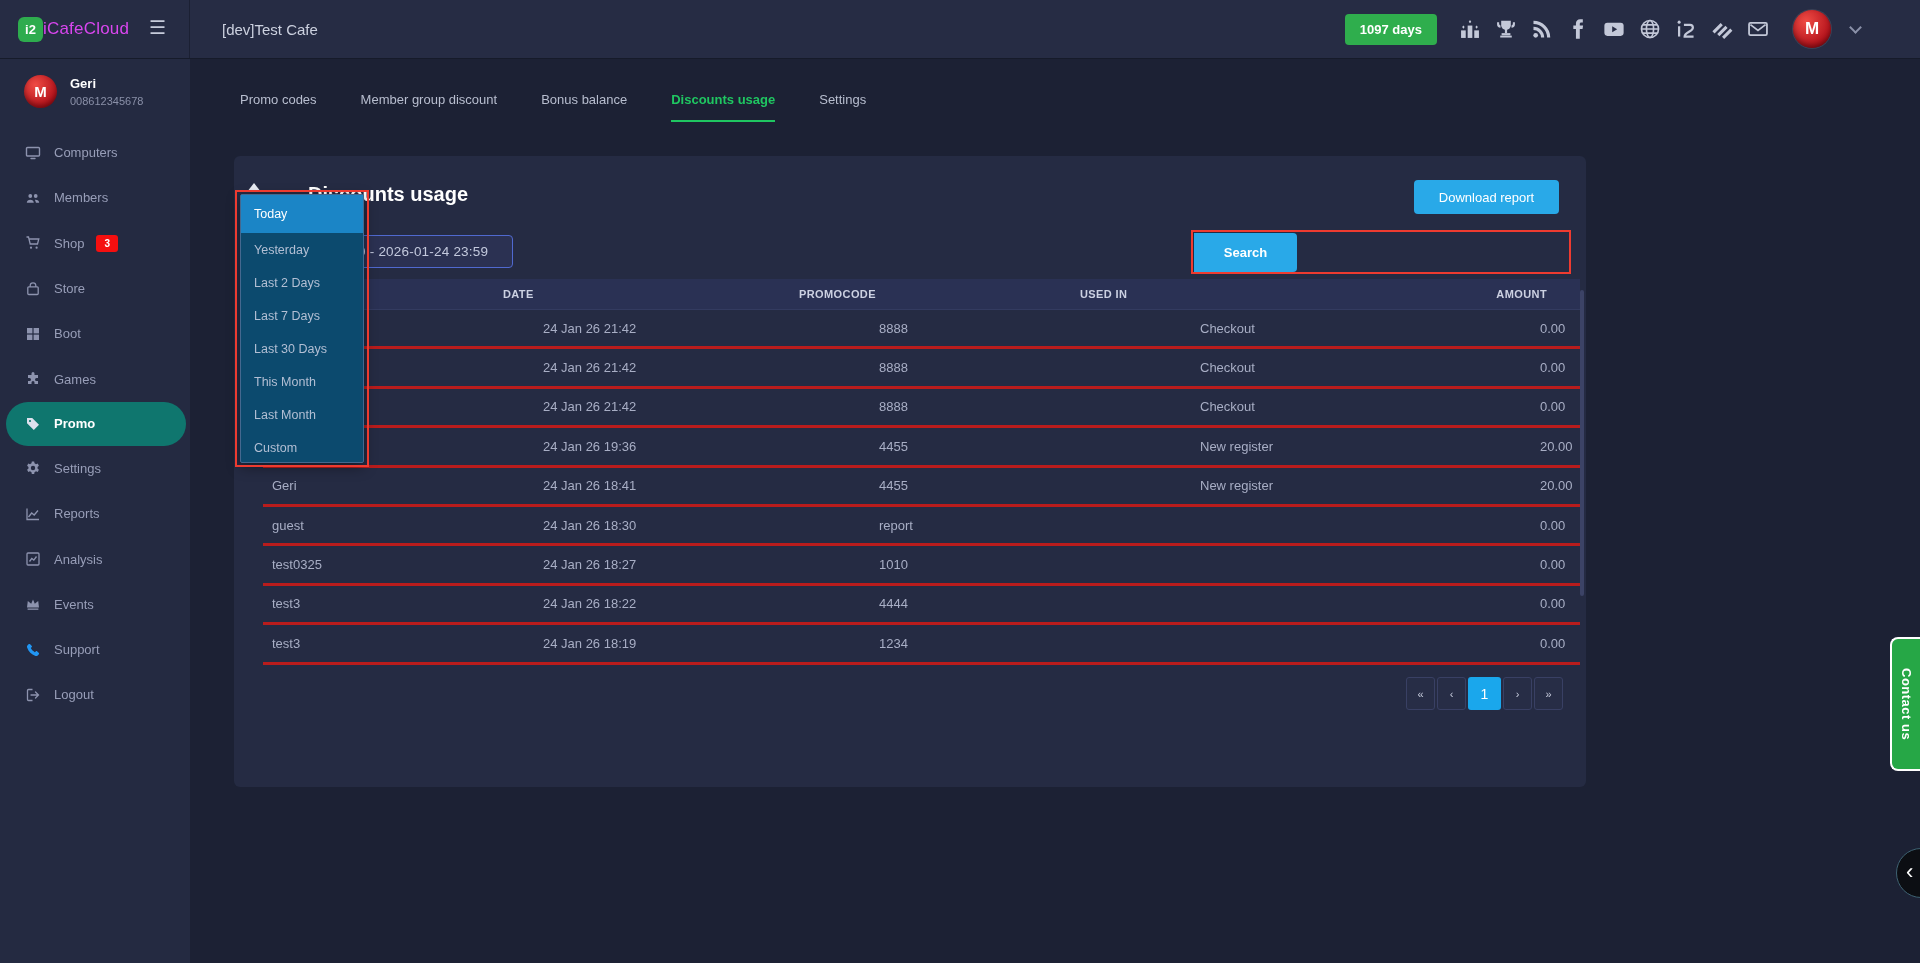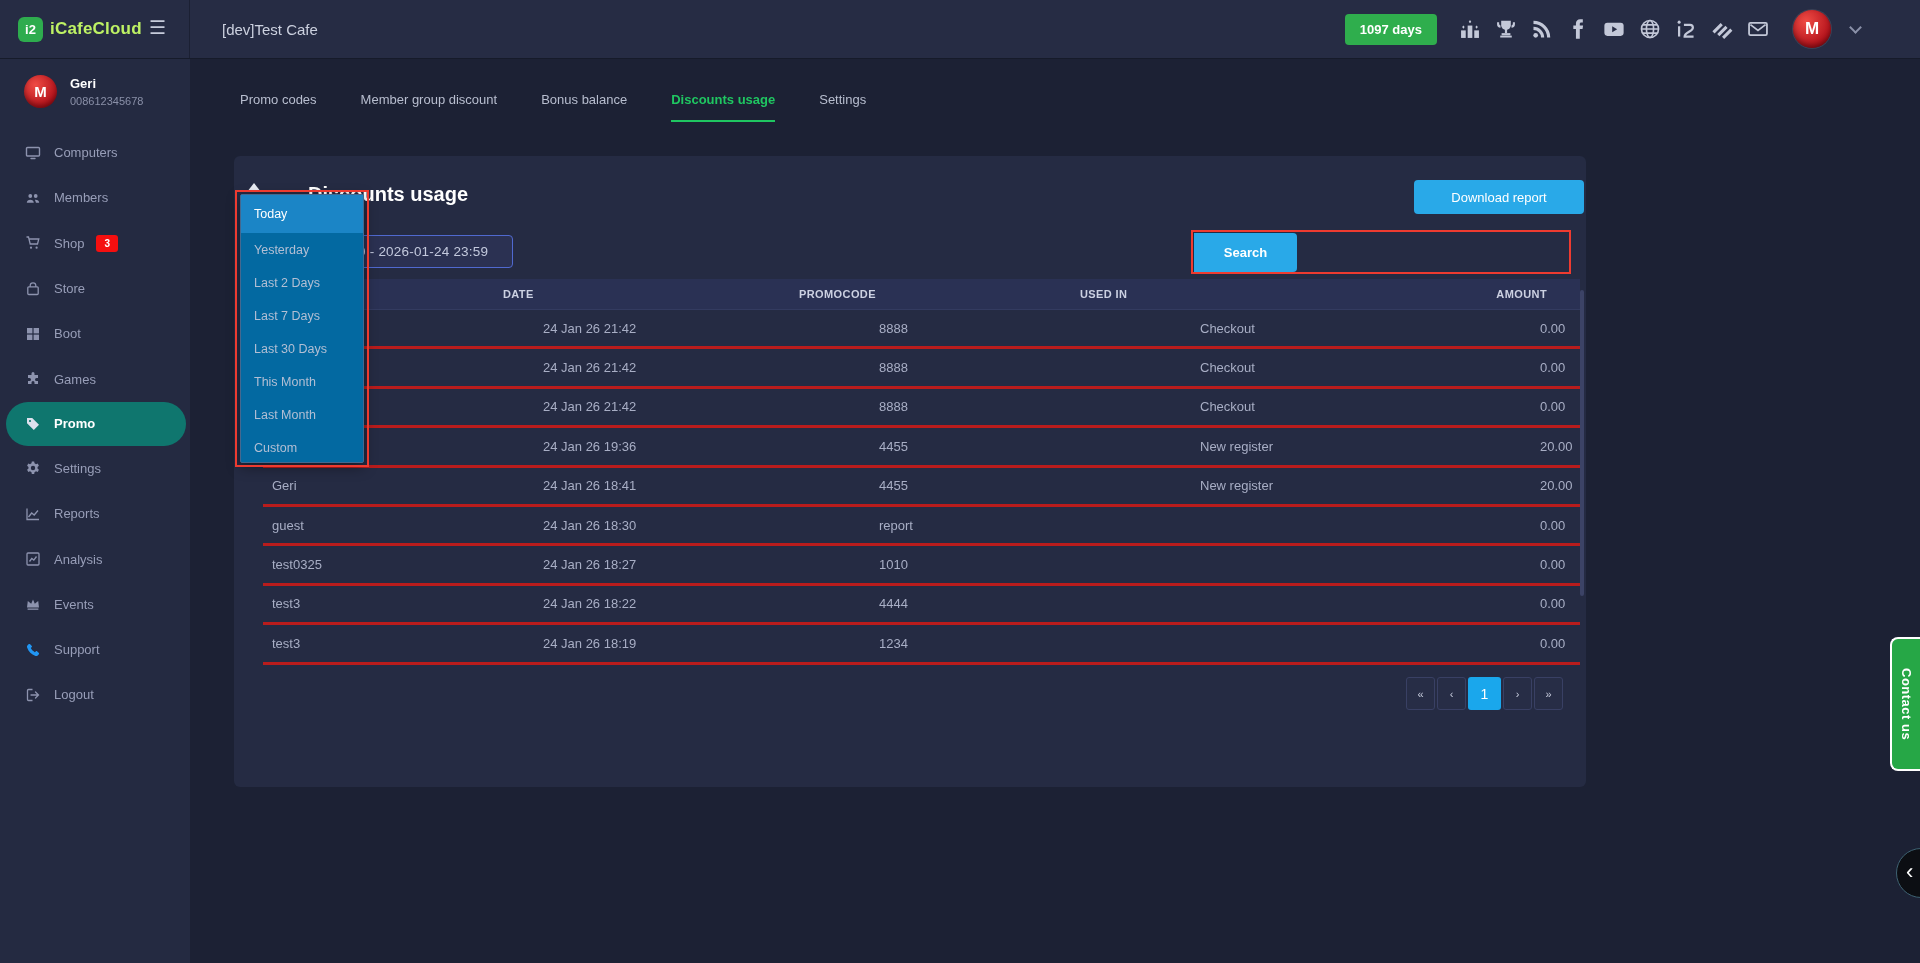--- a/index.html
+++ b/index.html
@@ -3,22 +3,22 @@
 <meta charset="utf-8">
 <style>
   html,body{margin:0;padding:0;background:#10131f;}
   #app{position:relative;width:1920px;height:963px;overflow:hidden;background:#1c2134;
        font-family:"Liberation Sans",sans-serif;-webkit-font-smoothing:antialiased;}
   
   #topbar{position:absolute;left:0;top:0;width:1920px;height:58px;background:#262c44;
           border-bottom:1px solid #161b2a;display:flex;align-items:center;z-index:20;}
   .tb-left{width:190px;height:100%;display:flex;align-items:center;padding-left:18px;box-sizing:border-box;position:relative;border-right:1px solid #1b2033;}
   .logo-mark{width:25px;height:25px;border-radius:6px;background:#2eac4e;color:#fff;font-weight:bold;
-             font-size:13px;display:flex;align-items:center;justify-content:center;margin-right:7px;}
-  .logo-text{color:#bef264;font-size:17px;font-weight:bold;letter-spacing:.2px;}
+             font-size:13px;display:flex;align-items:center;justify-content:center;}
+  .logo-text{color:#d946ef;font-size:17px;font-weight:normal;letter-spacing:.2px;}
   .burger{position:absolute;left:149px;top:17px;width:20px;color:#c6cbda;font-size:19px;line-height:22px;cursor:pointer;}
   .tb-title{color:#ccd1df;font-size:15px;margin-left:32px;}
   .tb-right{margin-left:auto;display:flex;align-items:center;gap:14px;padding-right:60px;}
   .days-badge{background:#2fae4d;color:#fff;font-size:13px;font-weight:bold;padding:8px 15px;border-radius:4px;margin-right:8px;}
   .tb-icon{width:22px;height:22px;color:#c3c8d8;display:inline-flex;}
   .tb-icon svg{width:100%;height:100%;}
   .tb-avatar{width:38px;height:38px;border-radius:50%;margin-left:10px;
              background:radial-gradient(circle at 35% 30%,#ef4b44,#b3121b 70%,#7c0a11);
              color:#fff;font-weight:bold;font-size:17px;display:flex;align-items:center;justify-content:center;
              box-shadow:0 0 0 1px #d8d8d81f, inset 0 -3px 5px #00000055;}
@@ -43,21 +43,21 @@
   .side-item.active{background:#0f766e;border-radius:22px;margin:0 4px 0 6px;padding-left:19px;height:44px;}
   .side-item.active .s-lb{color:#fff;font-weight:bold;}
   .side-item.active .s-ic{color:#dde1ee;}
   
   #tabs{position:absolute;left:240px;top:92px;display:flex;gap:44px;z-index:5;}
   .tab{color:#b8becf;font-size:13px;padding-bottom:13px;cursor:pointer;white-space:nowrap;}
   .tab.active{color:#1fc661;font-weight:bold;border-bottom:2px solid #1fc661;}
   
   #card{position:absolute;left:234px;top:156px;width:1352px;height:631px;background:#252b43;border-radius:6px;z-index:1;}
   #heading{position:absolute;left:74px;top:27px;color:#fff;font-size:20px;font-weight:bold;}
-  #dl-btn{position:absolute;left:1180px;top:24px;width:170px;height:34px;background:#29a9e8;color:#fff;
+  #dl-btn{position:absolute;left:1180px;top:24px;width:145px;height:34px;background:#29a9e8;color:#fff;
           font-size:13px;border:none;border-radius:4px;display:flex;align-items:center;justify-content:center;cursor:pointer;}
   #date-input{position:absolute;left:11px;top:79px;width:268px;height:33px;box-sizing:border-box;
               background:#2b3152;border:1px solid #5069cf;border-radius:4px;color:#c3c9dd;
               font-size:13.5px;font-family:"Liberation Sans",sans-serif;padding:0 0 0 10px;letter-spacing:.2px;}
   #search-wrap{position:absolute;left:960px;top:77px;width:375px;height:39px;display:flex;}
   #search-input{flex:1;box-sizing:border-box;background:#2b3150;border:1px solid #3f4770;border-right:none;
                 border-radius:4px 0 0 4px;color:#c3c9dd;font-size:14px;padding:0 12px;
                 font-family:"Liberation Sans",sans-serif;}
   #search-input::placeholder{color:#687090;}
   #search-btn{width:103px;background:#29a9e8;color:#fff;border:none;border-radius:0 4px 4px 0;
@@ -70,21 +70,21 @@
   .tr{height:36.4px;border-bottom:3px solid #b91c1c;gap:40px;}
   .td{color:#a8aec5;font-size:13px;}
   .c0{padding-left:9px;}
   .c4{text-align:right;padding-right:33px;}
   
   #pager{position:absolute;left:1172px;top:521px;display:flex;gap:2px;}
   .pg{width:29px;height:33px;background:#272d46;border:1px solid #394064;border-radius:3px;
       color:#c6cbdc;font-size:11px;display:flex;align-items:center;justify-content:center;cursor:pointer;box-sizing:border-box;}
   .pg.active{width:33px;background:#1aa7ec;border:none;color:#fff;font-size:14px;}
   
-  #dd-menu{position:absolute;left:240px;top:194px;width:124px;height:269px;background:#0369a1;
+  #dd-menu{position:absolute;left:240px;top:194px;width:124px;height:269px;background:#0c4a6e;
            border:1px solid #45688f;box-sizing:border-box;border-radius:2px;z-index:40;display:flex;flex-direction:column;
            box-shadow:0 4px 14px #00000066;}
   .dd-item{height:33px;display:flex;align-items:center;padding-left:13px;color:#b3bfd4;font-size:12.5px;cursor:pointer;flex:none;}
   .dd-item.selected{height:38px;background:#1b85c6;color:#fff;}
   #dd-caret{position:absolute;left:247px;top:183px;width:0;height:0;z-index:39;
             border-left:7px solid transparent;border-right:7px solid transparent;border-bottom:9px solid #e8ebf2;}
   .anno{position:absolute;border:2px solid #ee3b30;box-sizing:border-box;z-index:50;pointer-events:none;}
   #anno-dd{left:235px;top:190px;width:134px;height:277px;}
   #anno-search{left:1191px;top:230px;width:380px;height:44px;}
   

